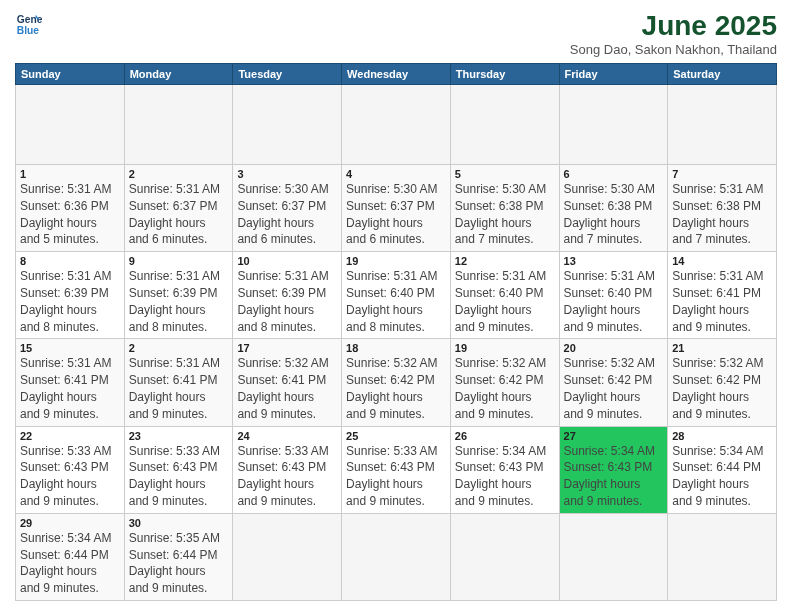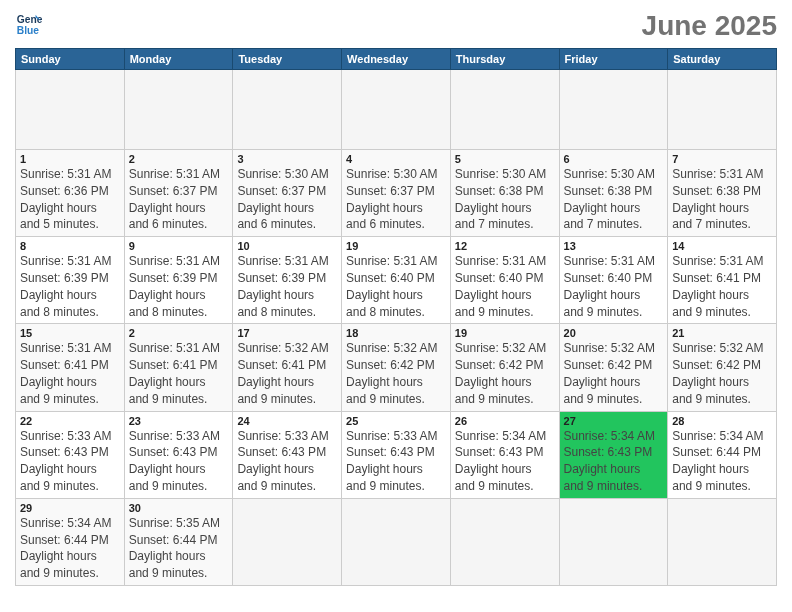--- a/index.html
+++ b/index.html
@@ -29,21 +29,21 @@
     }
     .logo-icon {
       width: 28px;
       height: 28px;
     }
     .title-block {
       text-align: right;
     }
     .main-title {
       font-size: 28px;
-      color: #737373;
+      color: #14532d;
       font-weight: bold;
     }
     .subtitle {
       font-size: 13px;
       color: #555;
     }
     .calendar {
       width: 100%;
       border-collapse: collapse;
       table-layout: fixed;
@@ -89,20 +89,21 @@
   <div class="header">
     <div class="logo">
       <svg class="logo-icon" viewBox="0 0 30 30">
         <text x="2" y="14" font-size="11" font-weight="bold" fill="#1a3a5c">General</text>
         <text x="2" y="26" font-size="11" font-weight="bold" fill="#2a7fc9">Blue</text>
         <polygon points="22,5 28,12 22,8" fill="#2a7fc9"></polygon>
       </svg>
     </div>
     <div class="title-block">
       <div class="main-title">June 2025</div>
+      <div class="subtitle">Song Dao, Sakon Nakhon, Thailand</div>
     </div>
   </div>
 
   <table class="calendar">
     <thead>
       <tr>
         <th>Sunday</th>
         <th>Monday</th>
         <th>Tuesday</th>
         <th>Wednesday</th>

